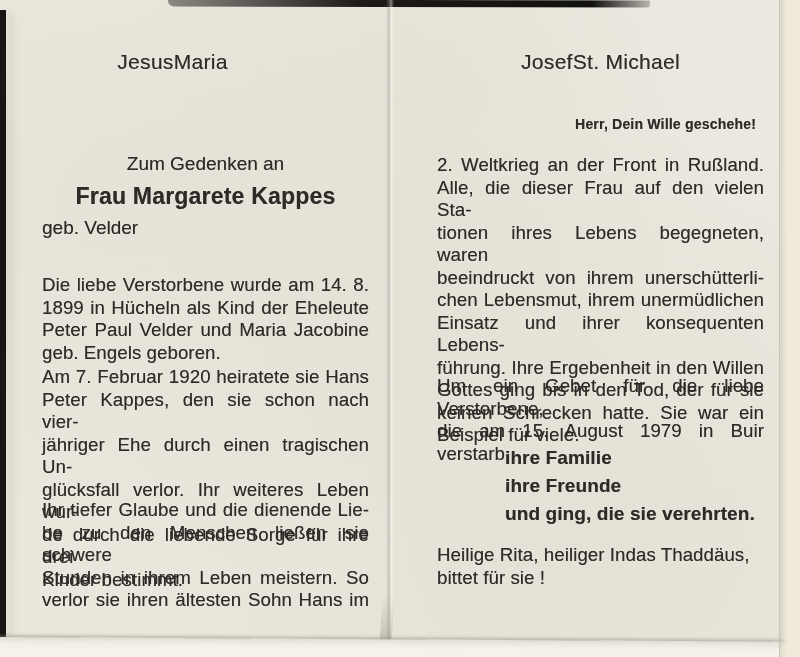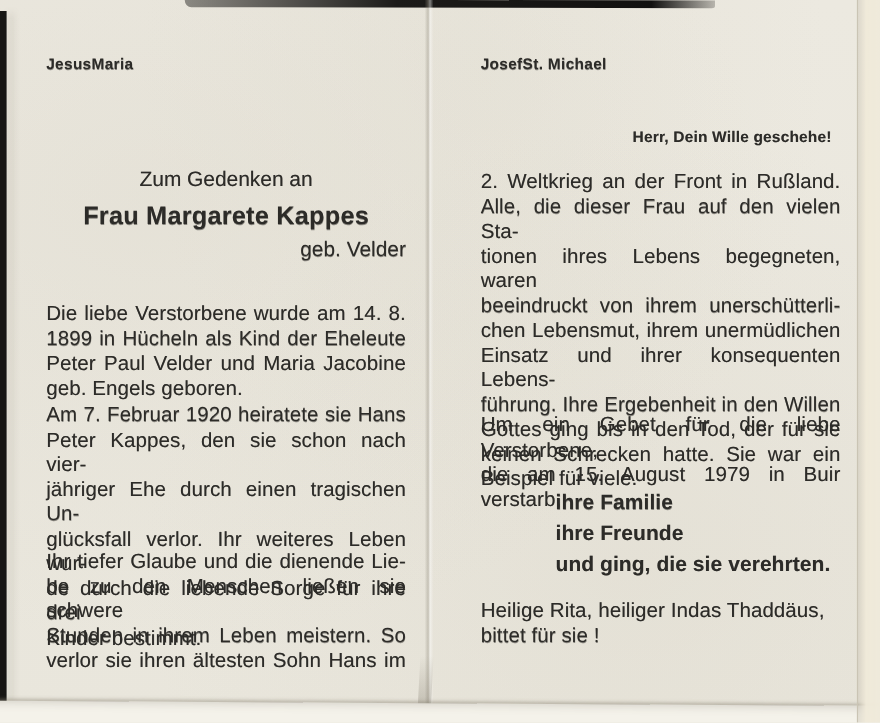--- a/index.html
+++ b/index.html
@@ -58,29 +58,29 @@
       rgba(182,174,156,0.30), rgba(240,234,217,0.95) 35%, #efeadb);
   }
 
   
   .page { position: absolute; top: 0; height: 657px; }
   .page-left  { left: 42px;  width: 327px; }
   .page-right { left: 437px; width: 327px; }
   .page > div, .page > h1 { position: absolute; left: 0; width: 100%; box-sizing: border-box; }
 
   .patrons {
-    top: 50px; display: flex; justify-content: flex-start;
-    font-size: 14px; letter-spacing: 0.3px; font-weight: bold;
+    top: 50px; display: flex; justify-content: center;
+    font-size: 21px; letter-spacing: 0.3px;
   }
   .page-left .patrons { padding-right: 66px; }
 
   .gedenken { top: 153px; text-align: center; font-size: 19px; }
   .name     { top: 183px; text-align: center; font-size: 23px; font-weight: bold;
               margin: 0; letter-spacing: 0.2px; }
-  .maiden   { top: 217px; text-align: right; font-size: 19px; }
+  .maiden   { top: 217px; text-align: left; font-size: 19px; }
 
   .para { font-size: 18.6px; line-height: 22.5px; letter-spacing: 0.1px; }
   .para .line { text-align: justify; text-align-last: justify; }
   .para .line.ragged { text-align-last: left; }
   .para.plain .line { text-align: left; text-align-last: left; }
 
   .p-l1 { top: 274px; }
   .p-l2 { top: 366px; }
   .p-l3 { top: 499px; }
 

